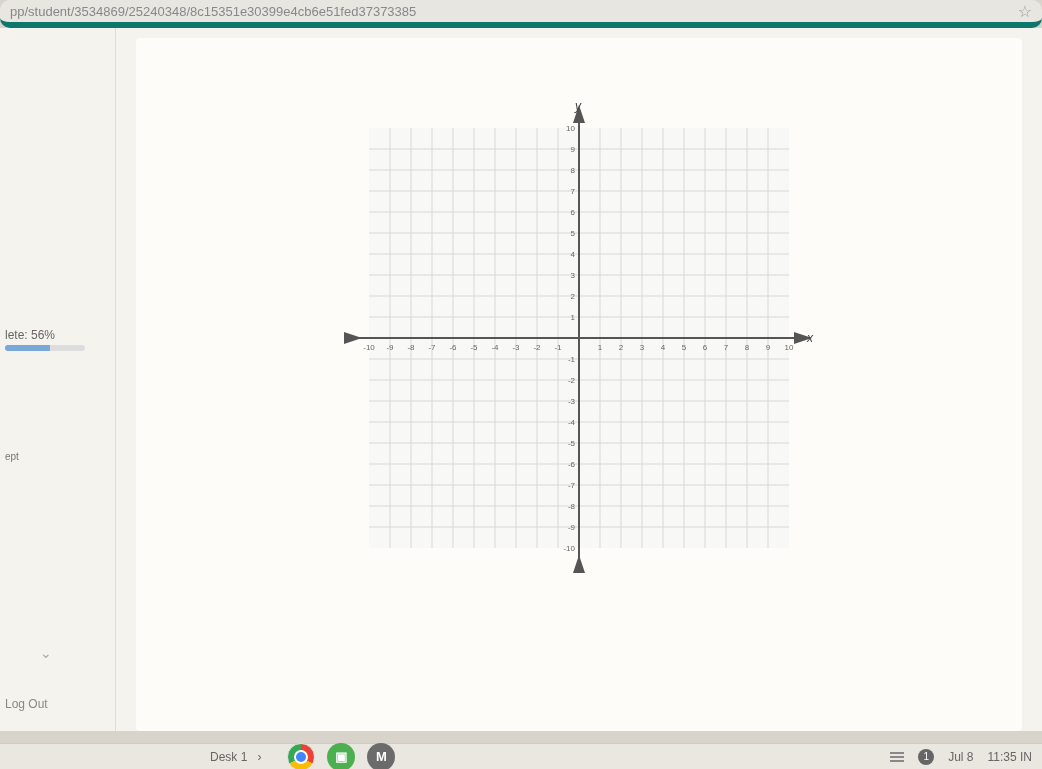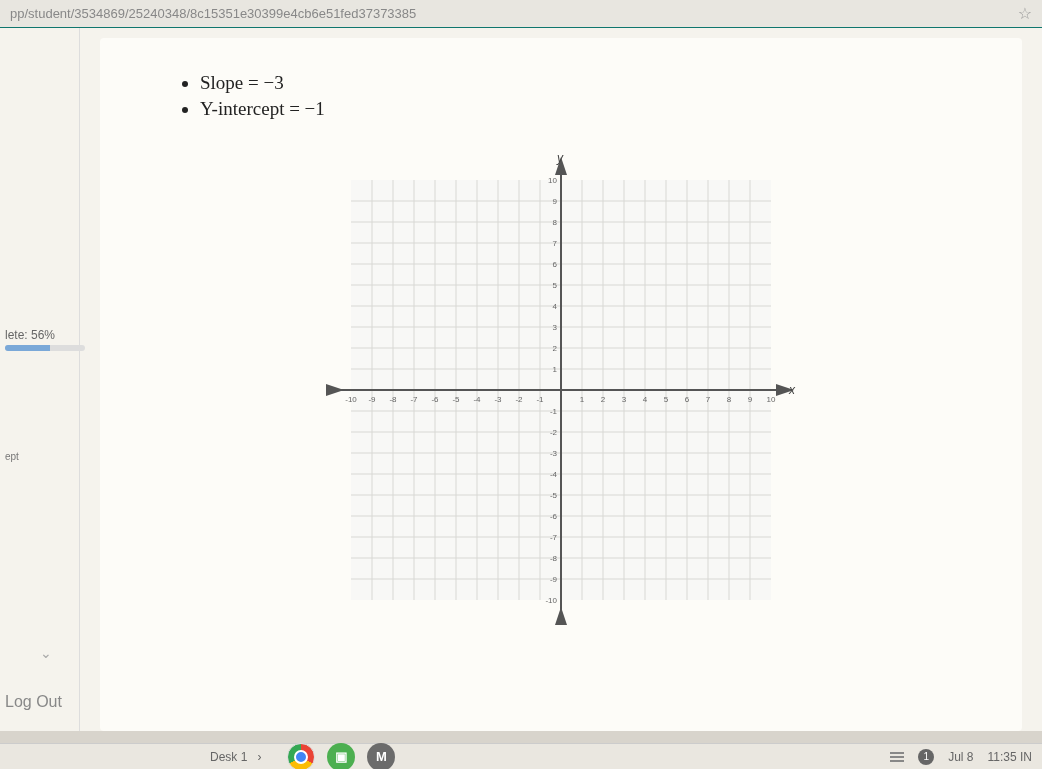--- a/index.html
+++ b/index.html
@@ -12,31 +12,32 @@
   position: relative;
 }
 .url-bar {
   background: #e8e6e0;
   height: 28px;
   display: flex;
   align-items: center;
   padding: 0 10px;
   color: #888;
   font-size: 13px;
-  border-bottom: 1px solid #0f766e;
+  border-bottom: 6px solid #0f766e;
+  border-radius: 10px;
 }
 .url-text { flex: 1; }
 .star-icon { color: #999; font-size: 16px; }
 .main-area {
   display: flex;
   height: calc(100% - 28px - 38px);
   background: #f5f3ed;
 }
 .sidebar {
-  width: 80px;
+  width: 116px;
   background: #f5f3ed;
   padding: 10px 5px;
   border-right: 1px solid #ddd;
   position: relative;
 }
 .sidebar-item {
   font-size: 12px;
   color: #666;
   margin: 60px 0 10px 0;
 }
@@ -56,21 +57,21 @@
 .sidebar-label {
   font-size: 10px;
   color: #777;
   margin-top: 100px;
   display: block;
 }
 .logout {
   position: absolute;
   bottom: 20px;
   left: 5px;
-  font-size: 16px;
+  font-size: 12px;
   color: #888;
 }
 .chevron-down {
   position: absolute;
   bottom: 70px;
   left: 40px;
   color: #aaa;
   font-size: 14px;
 }
 .content {
@@ -178,24 +179,20 @@
       <div class="progress-track">
         <div class="progress-fill"></div>
       </div>
     </div>
     <span class="sidebar-label">ept</span>
     <div class="chevron-down">⌄</div>
     <div class="logout">Log Out</div>
   </div>
 
   <div class="content">
-    <ul class="bullet-list">
-      <li>Slope = −3</li>
-      <li>Y-intercept = −1</li>
-    </ul>
 
     <div class="graph-container">
       <svg width="480" height="480" viewBox="0 0 480 480">
         <defs>
           <marker id="arrow" markerWidth="10" markerHeight="10" refX="5" refY="3" orient="auto">
             <path d="M0,0 L0,6 L9,3 z" fill="#555"></path>
           </marker>
         </defs>
 
         <rect x="30" y="30" width="420" height="420" fill="#f8f8f6"></rect>

